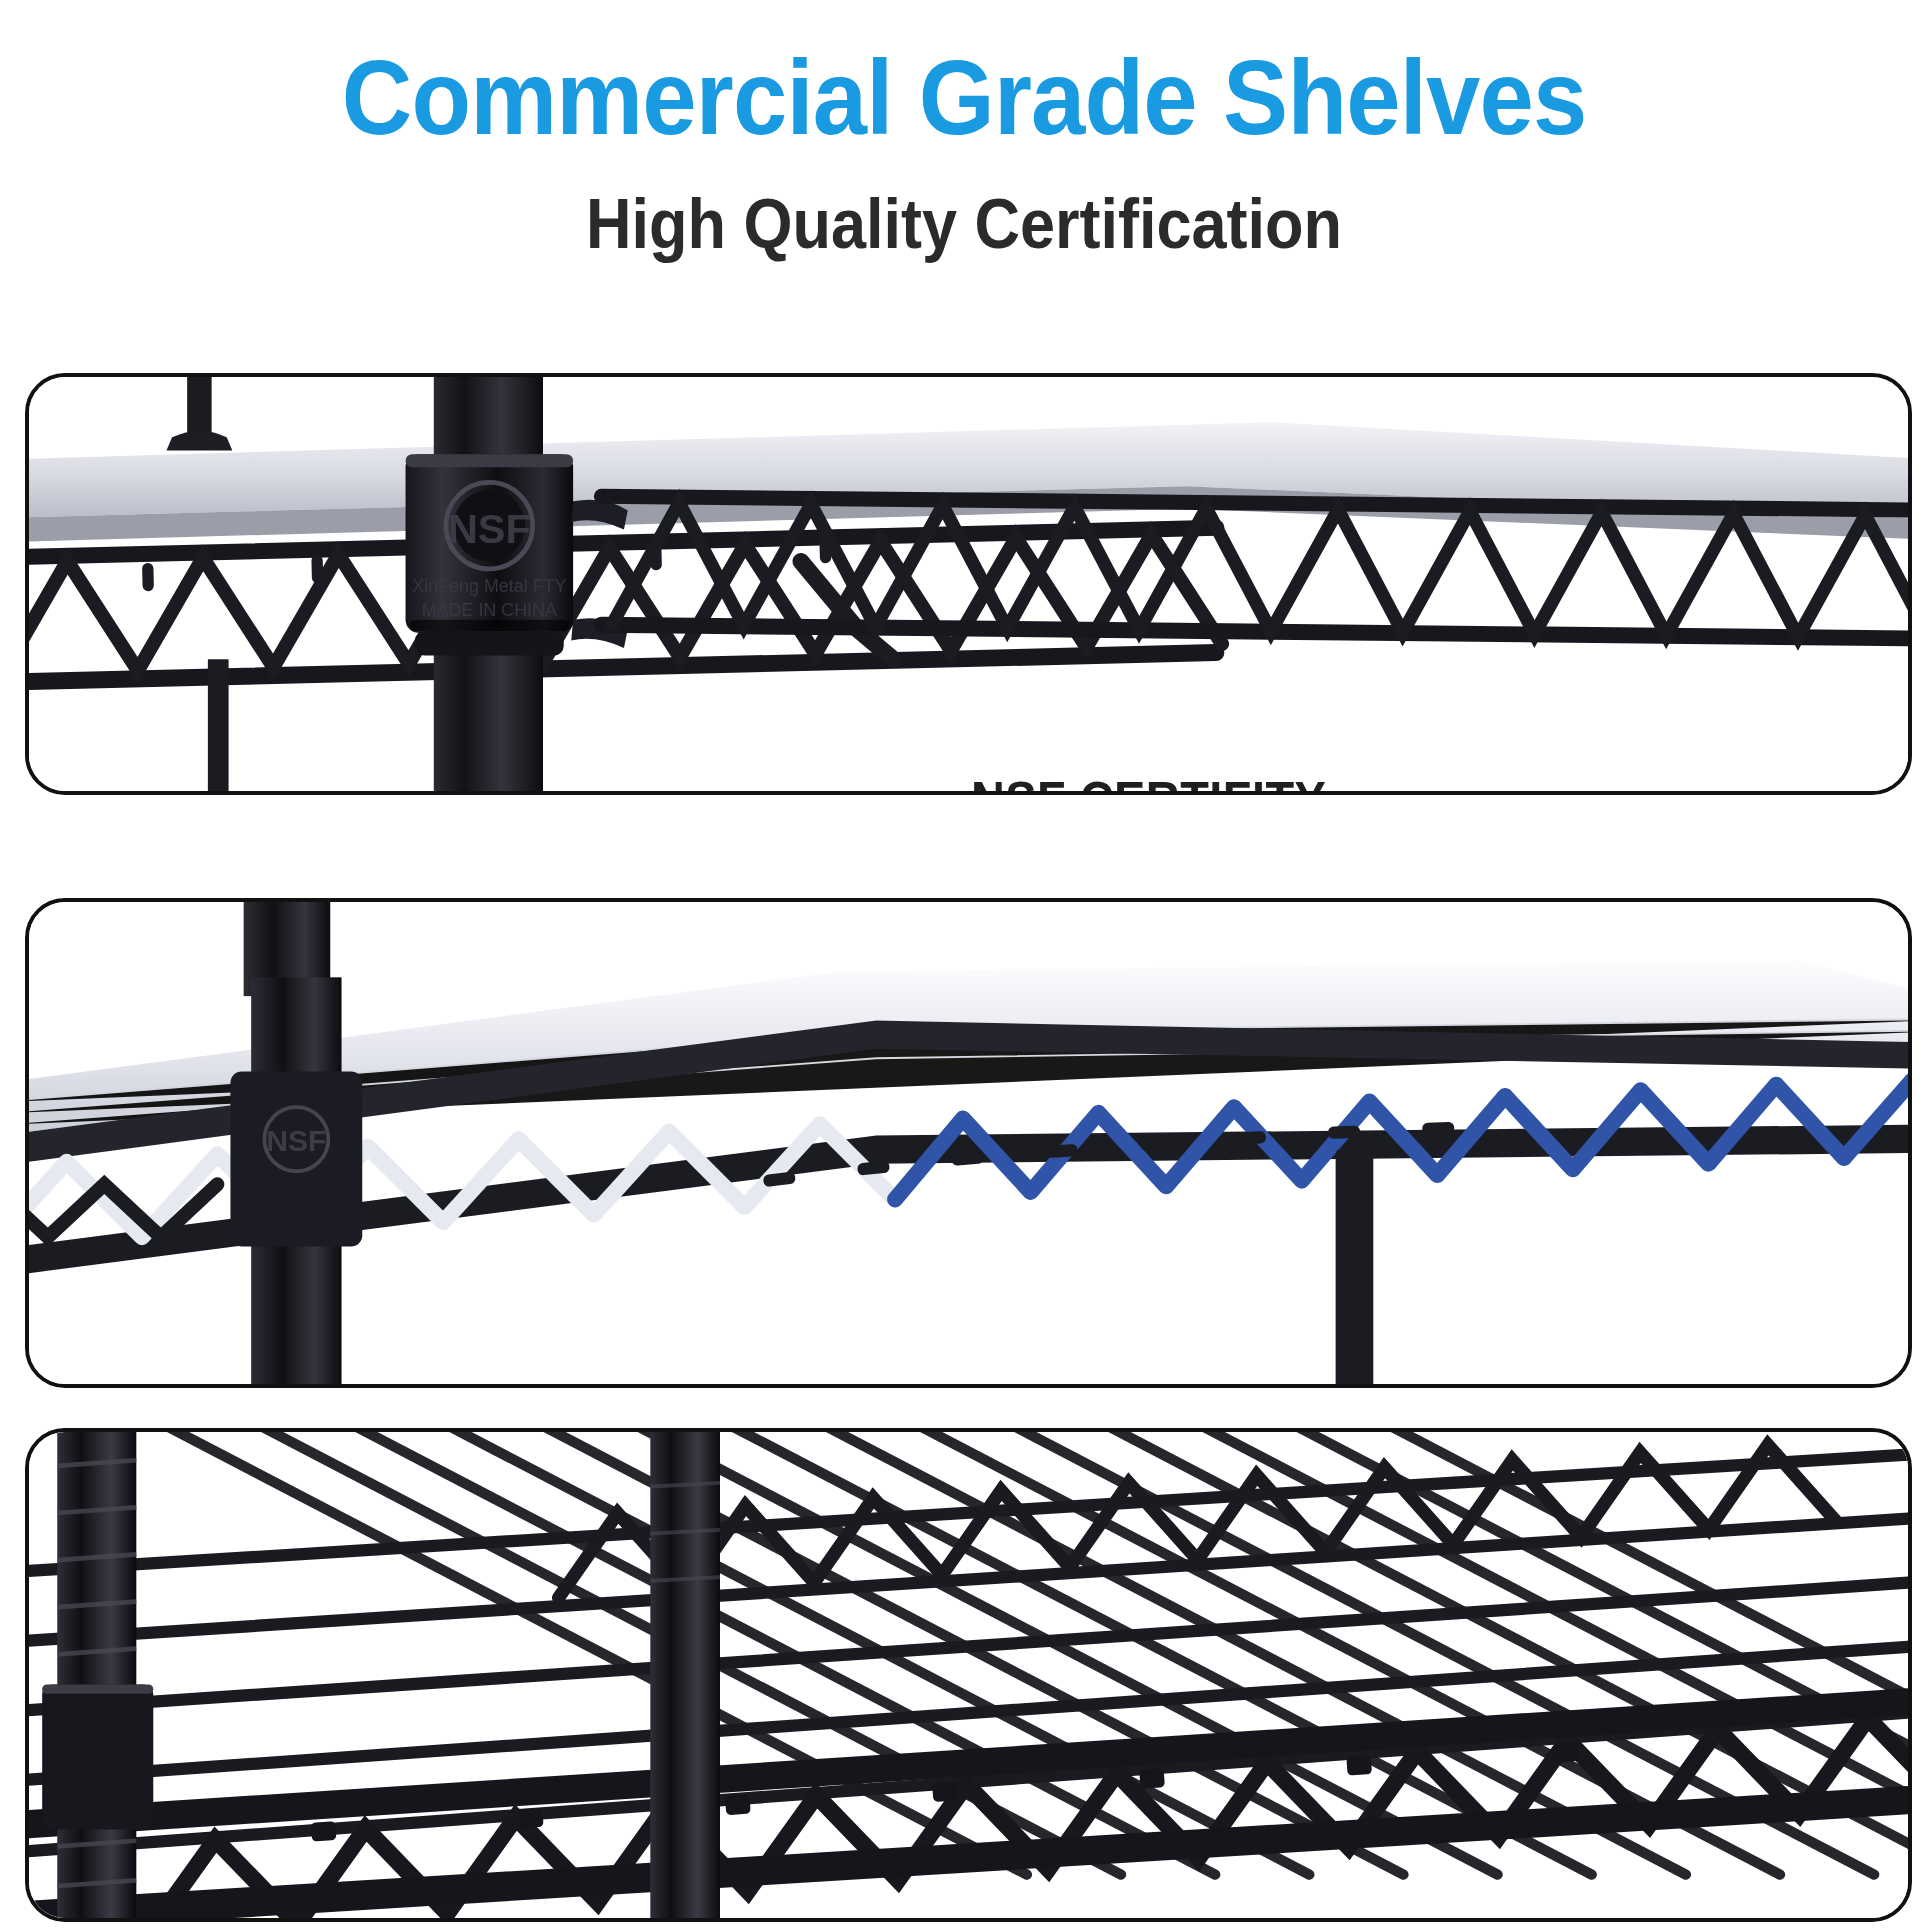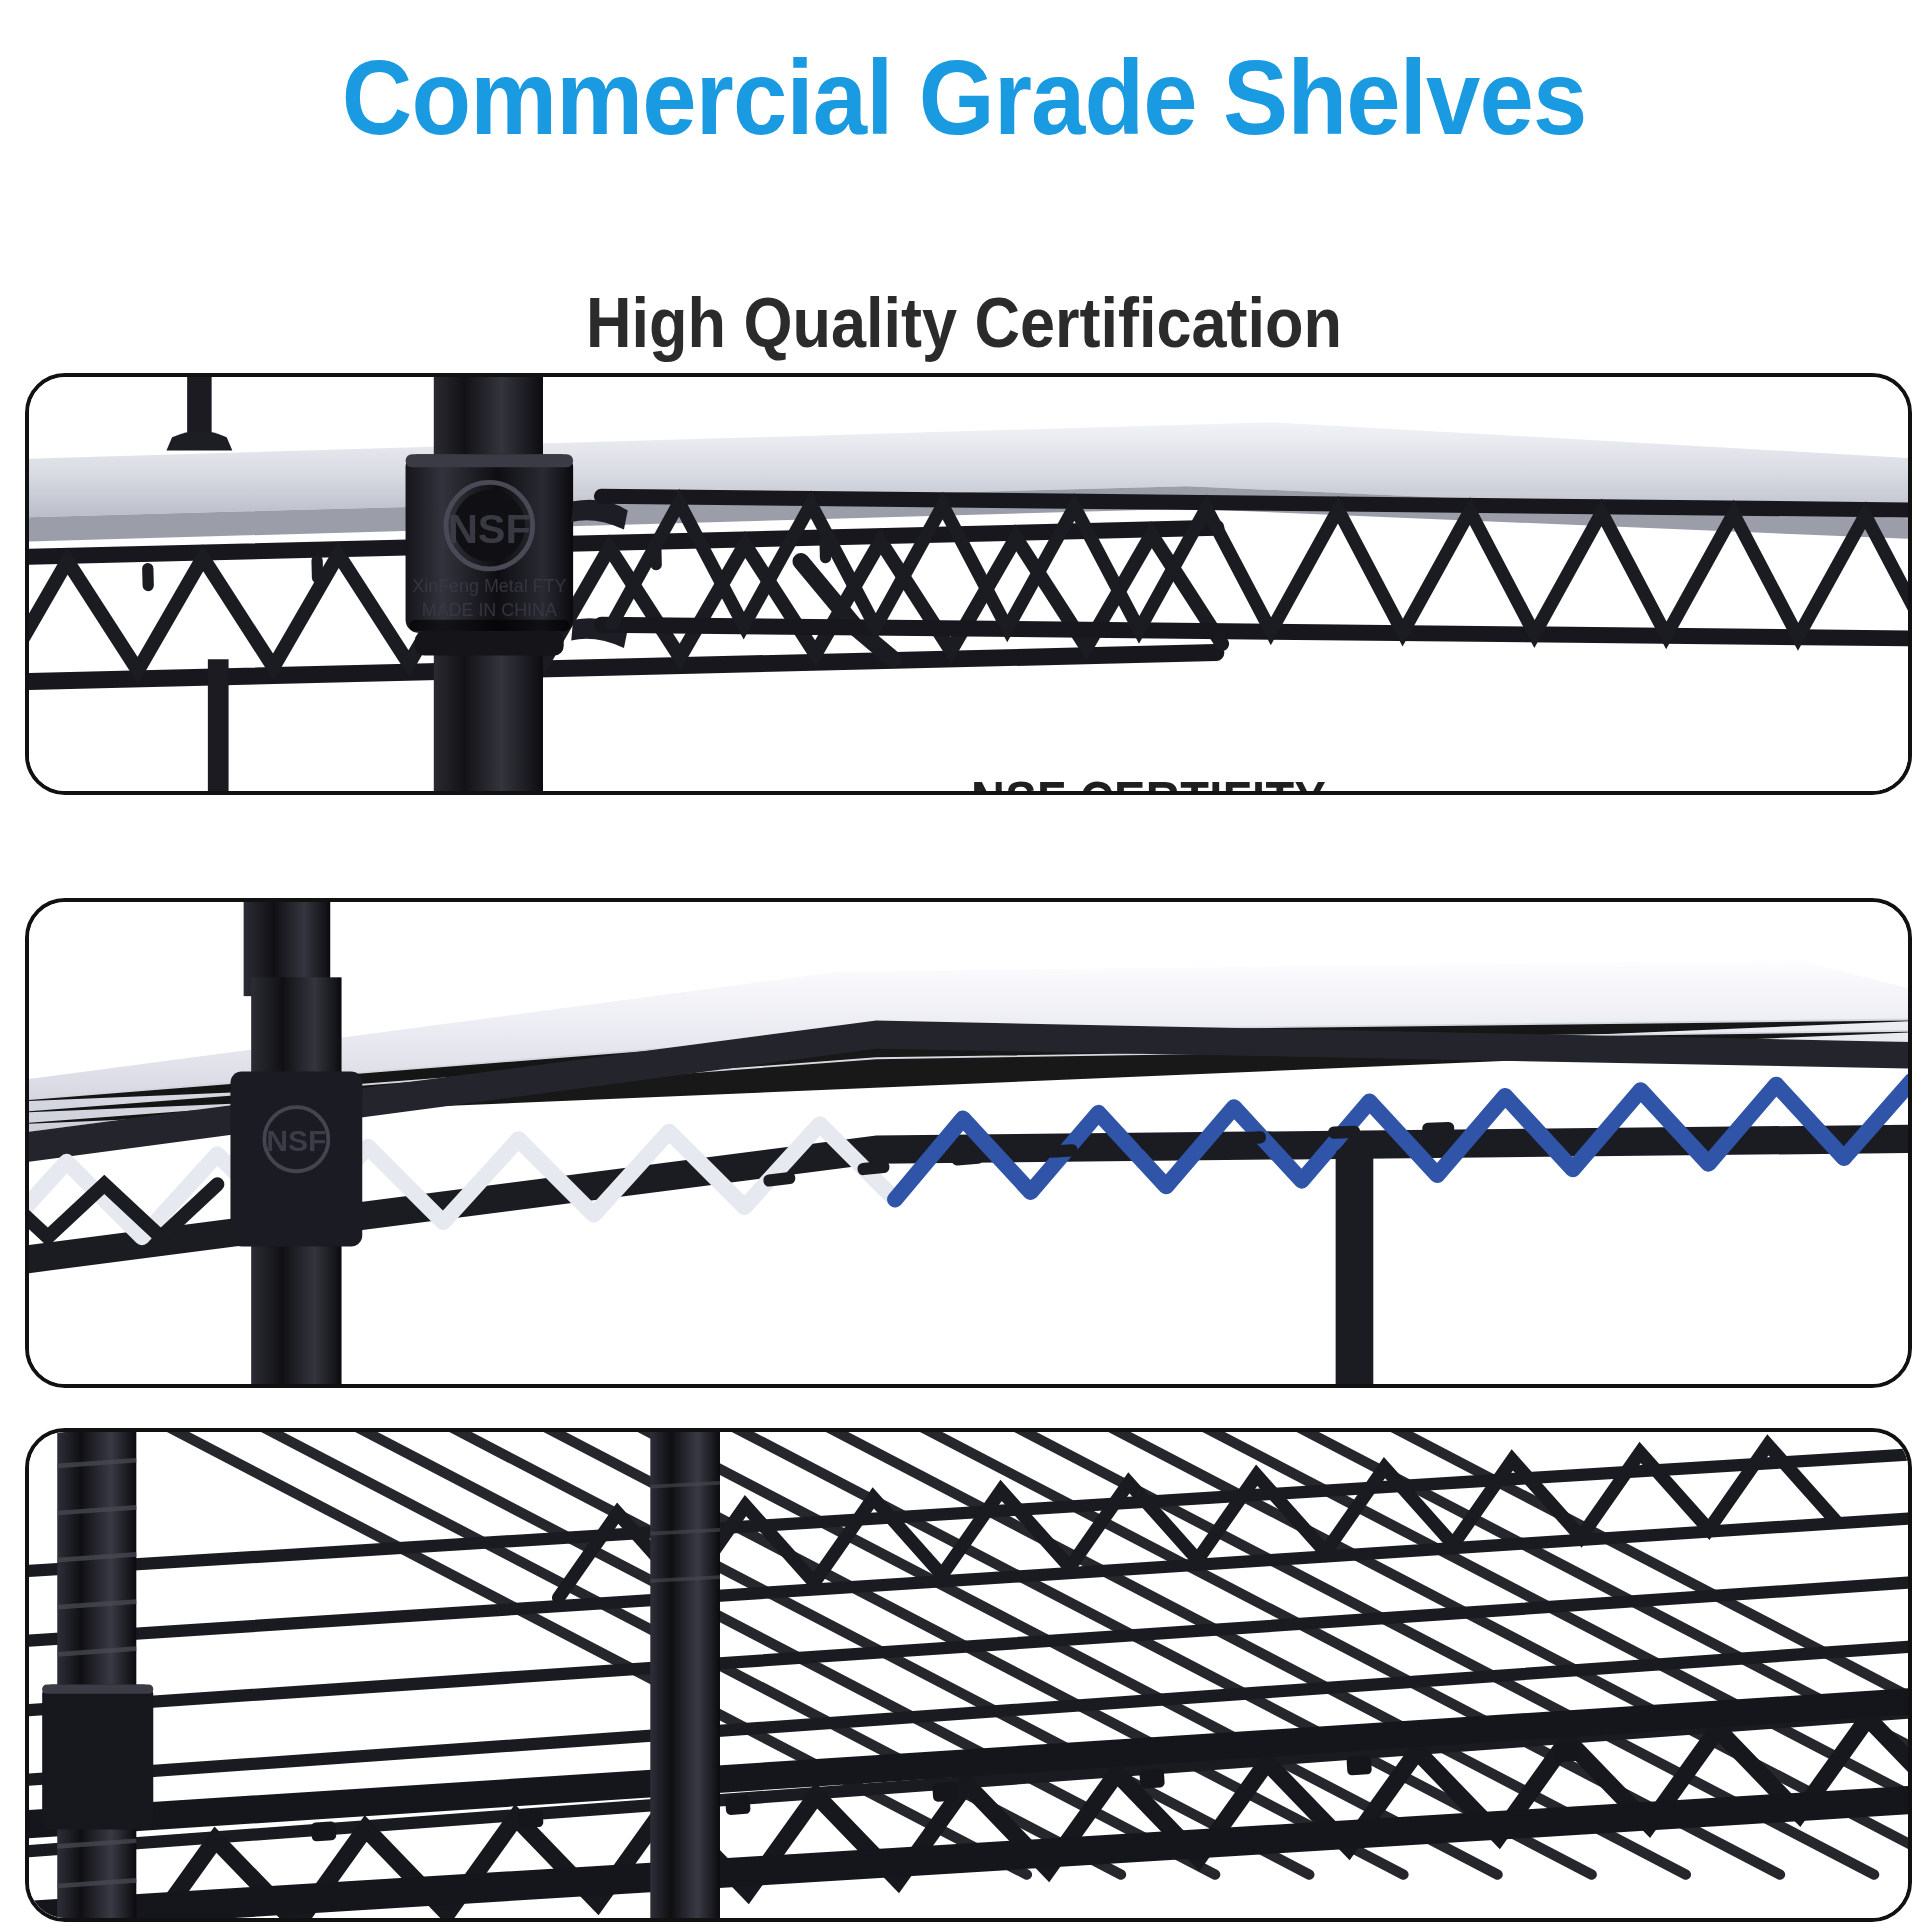--- a/index.html
+++ b/index.html
@@ -8,21 +8,21 @@
     background:#ffffff;
     font-family:"Liberation Sans","DejaVu Sans",sans-serif;
     overflow:hidden;
     position:relative;
   }
   .page{position:absolute;inset:0;}
 
   
   .header{
     position:absolute;left:0;top:0;width:1928px;height:358px;
-    display:flex;flex-direction:column;align-items:center;justify-content:space-between;
+    display:flex;flex-direction:column;align-items:center;justify-content:flex-start;
   }
   .main-title{
     margin-top:43px;
     font-size:105px;line-height:1.05;
     font-weight:bold;
     font-stretch:condensed;
     letter-spacing:-0.9px;
     color:#1a9ae0;
     transform:scaleX(.93);
     white-space:nowrap;

